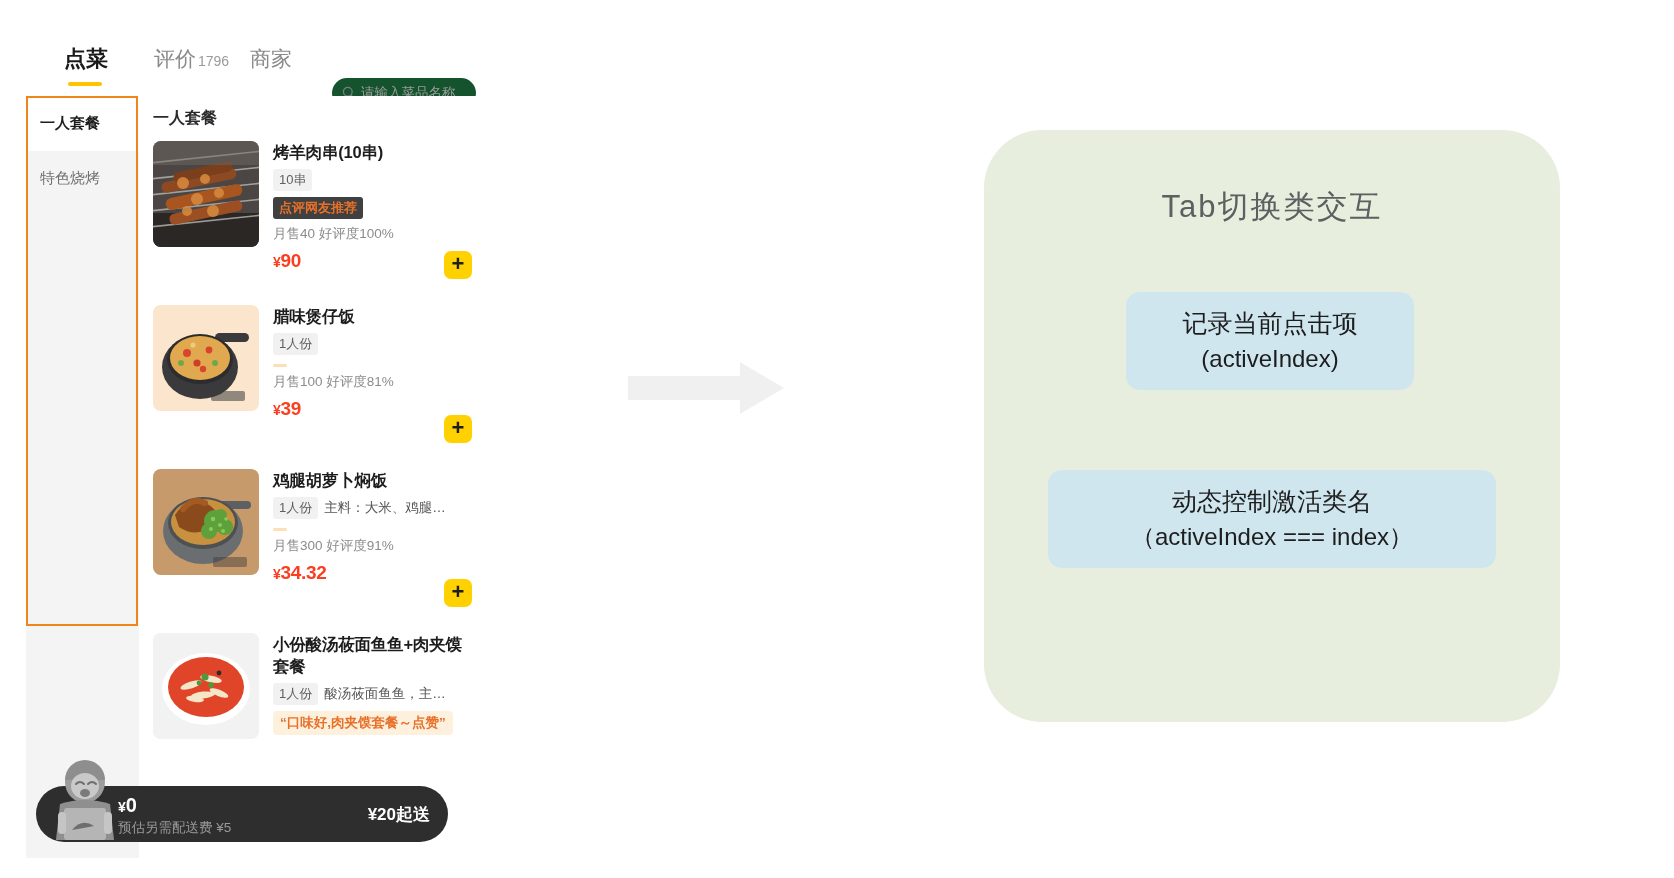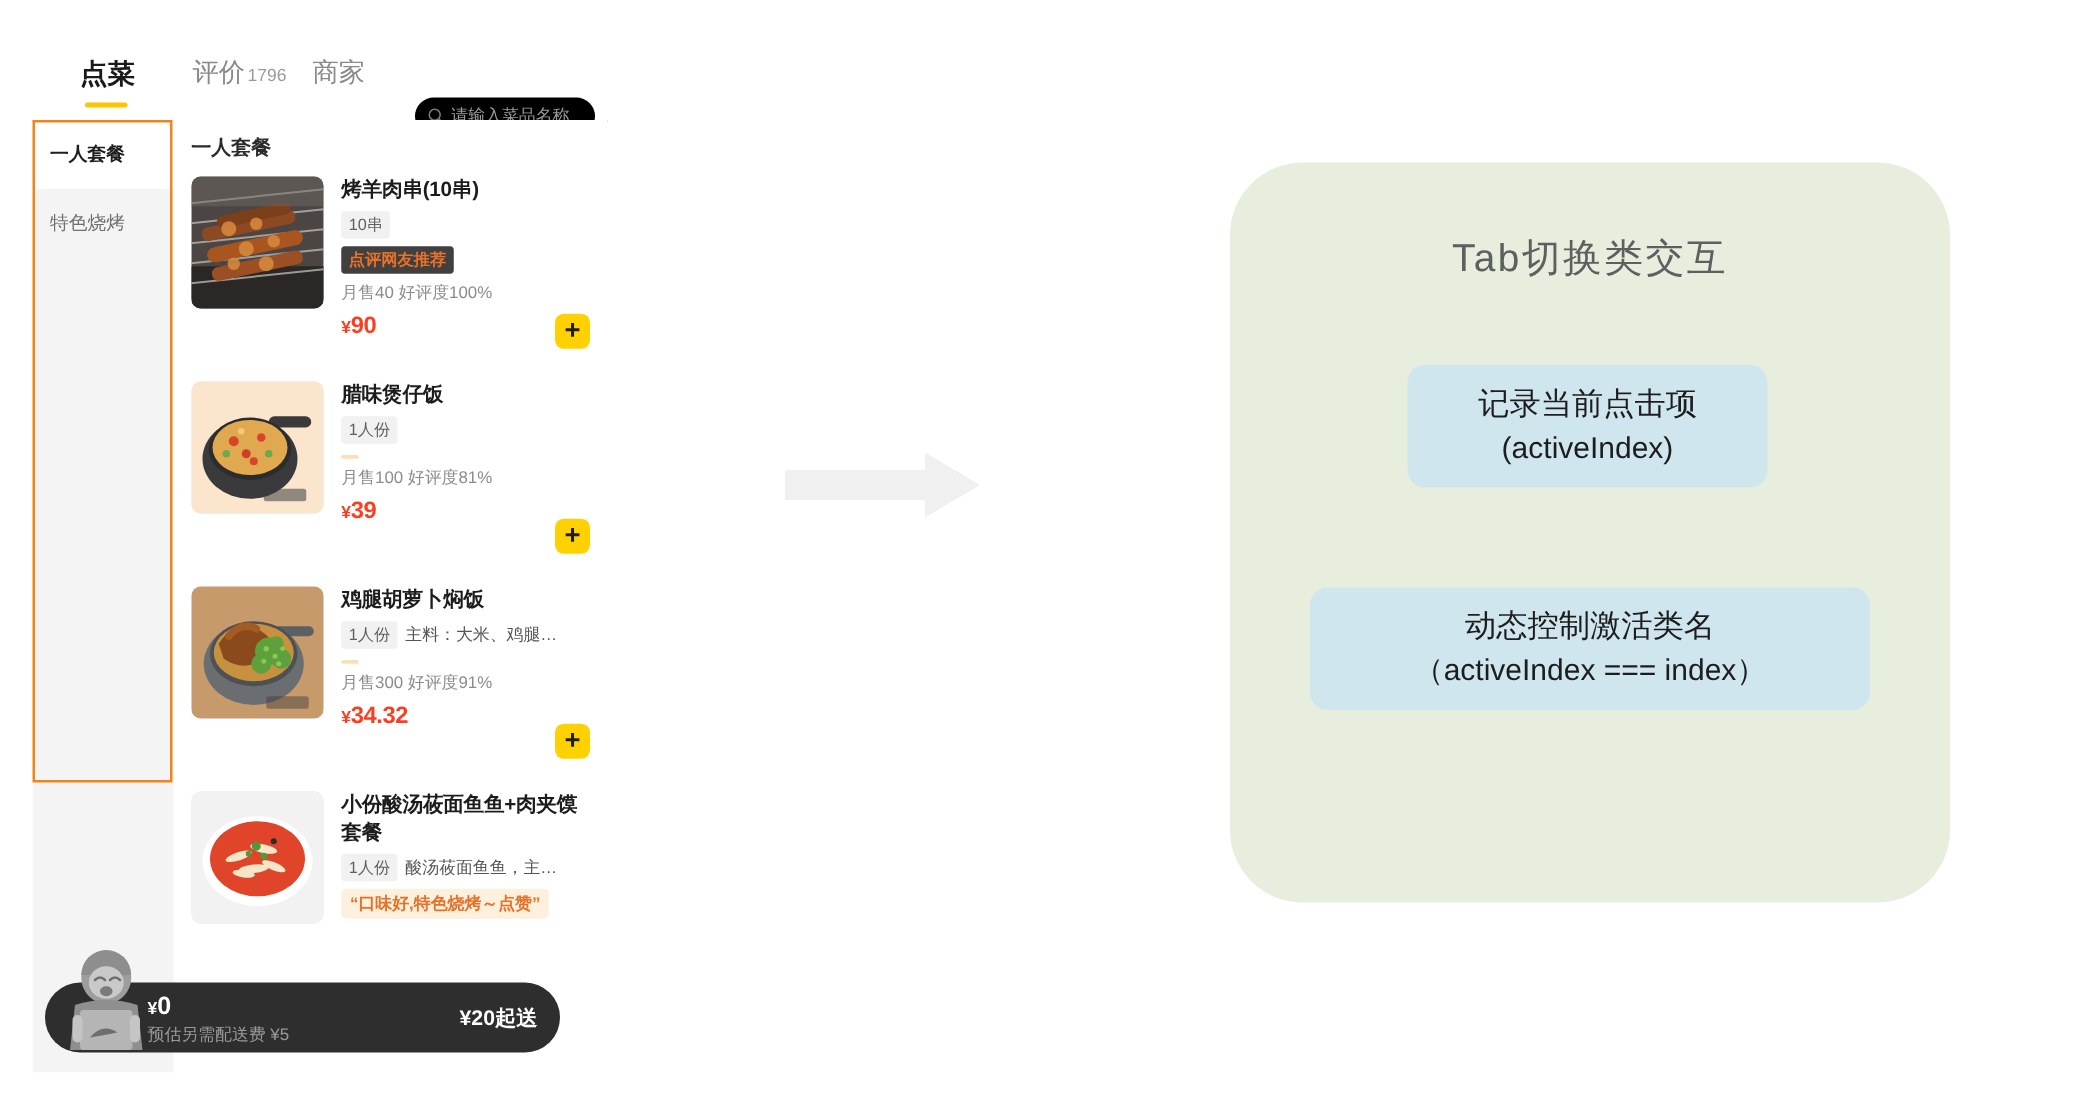--- a/index.html
+++ b/index.html
@@ -28,21 +28,21 @@
   .tab .cnt{font-size:14px;color:#9a9a9a;font-weight:normal;margin-left:2px;}
   #tab0{left:38px;}
   #tab1{left:128px;}
   #tab2{left:224px;}
   #tab-underline{
     position:absolute;left:42px;top:52px;width:34px;height:4px;
     border-radius:2px;background:#FFC300;
   }
   #search{
     position:absolute;left:306px;top:48px;width:144px;height:30px;
-    background:#000000;border-radius:15px;display:flex;align-items:center;
+    background:#14532d;border-radius:15px;display:flex;align-items:center;
     padding:0 10px;box-sizing:border-box;
   }
   #search .sicon{width:14px;height:14px;flex:0 0 14px;margin-right:5px;}
   #search .sph{font-size:13.5px;color:#9b9b9b;white-space:nowrap;}
 
   
   #catcol{
     position:absolute;left:0;top:66px;width:113px;height:762px;
     background:#f4f4f4;
   }
@@ -301,21 +301,21 @@
             </g>
           <circle cx="66" cy="40" r="2.4" fill="#2b2b2b"></circle>
         </svg>
       </div>
       <div class="dish-info">
         <div class="dish-name">小份酸汤莜面鱼鱼+肉夹馍套餐</div>
         <div class="spec-row">
           <span class="spec">1人份</span>
           <span class="ingred">酸汤莜面鱼鱼，主…</span>
         </div>
-        <div class="quote">“口味好,特色烧烤～点赞”</div>
+        <div class="quote">“口味好,肉夹馍套餐～点赞”</div>
       </div>
     </div>
   </div>
 
   <div id="cart">
     <svg id="rider" viewBox="0 0 74 80">
       <ellipse cx="37" cy="22" rx="20" ry="21" fill="#9d9d9d"></ellipse>
       <path d="M17 20 a20 20 0 0 1 40 0 z" fill="#8e8e8e"></path>
       <ellipse cx="37" cy="26" rx="14" ry="13" fill="#c9c9c9"></ellipse>
       <path d="M28 24 q4 -4 8 0" stroke="#6f6f6f" stroke-width="2" fill="none" stroke-linecap="round"></path>

